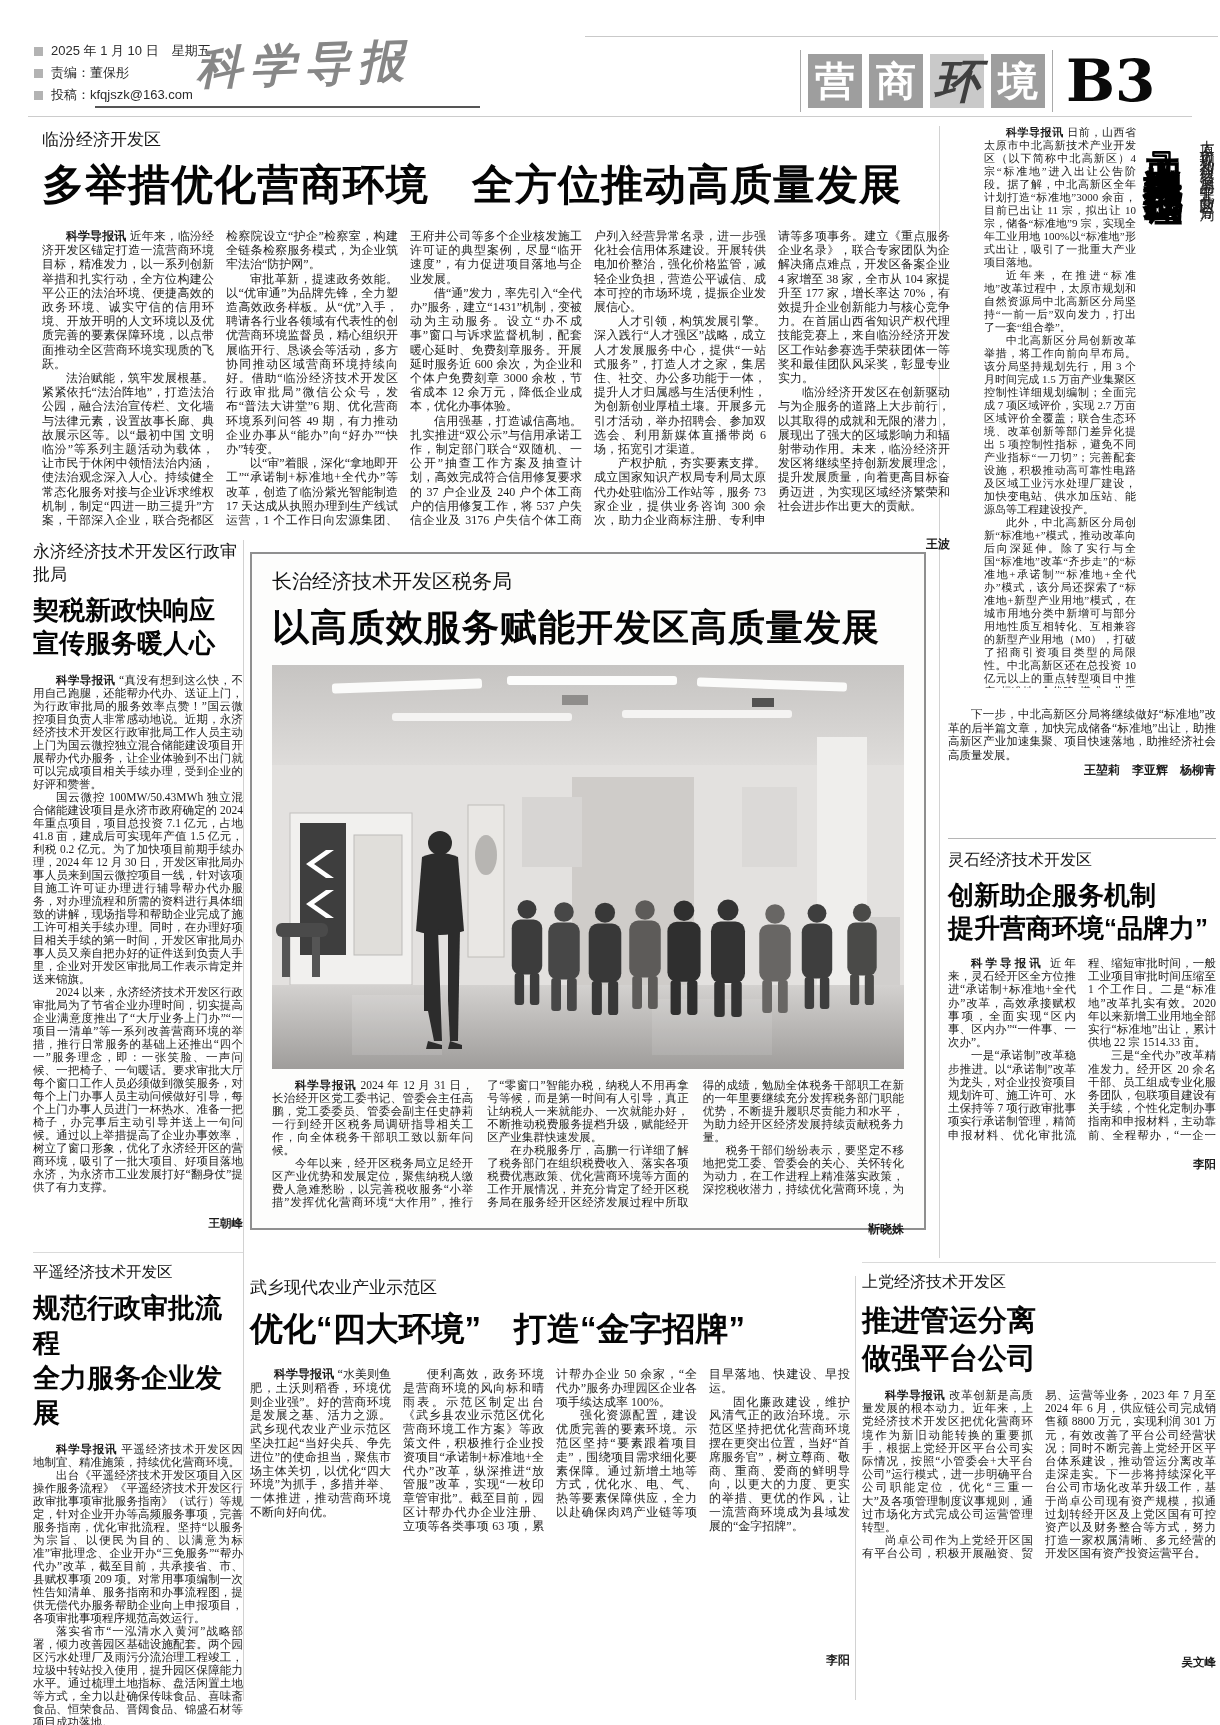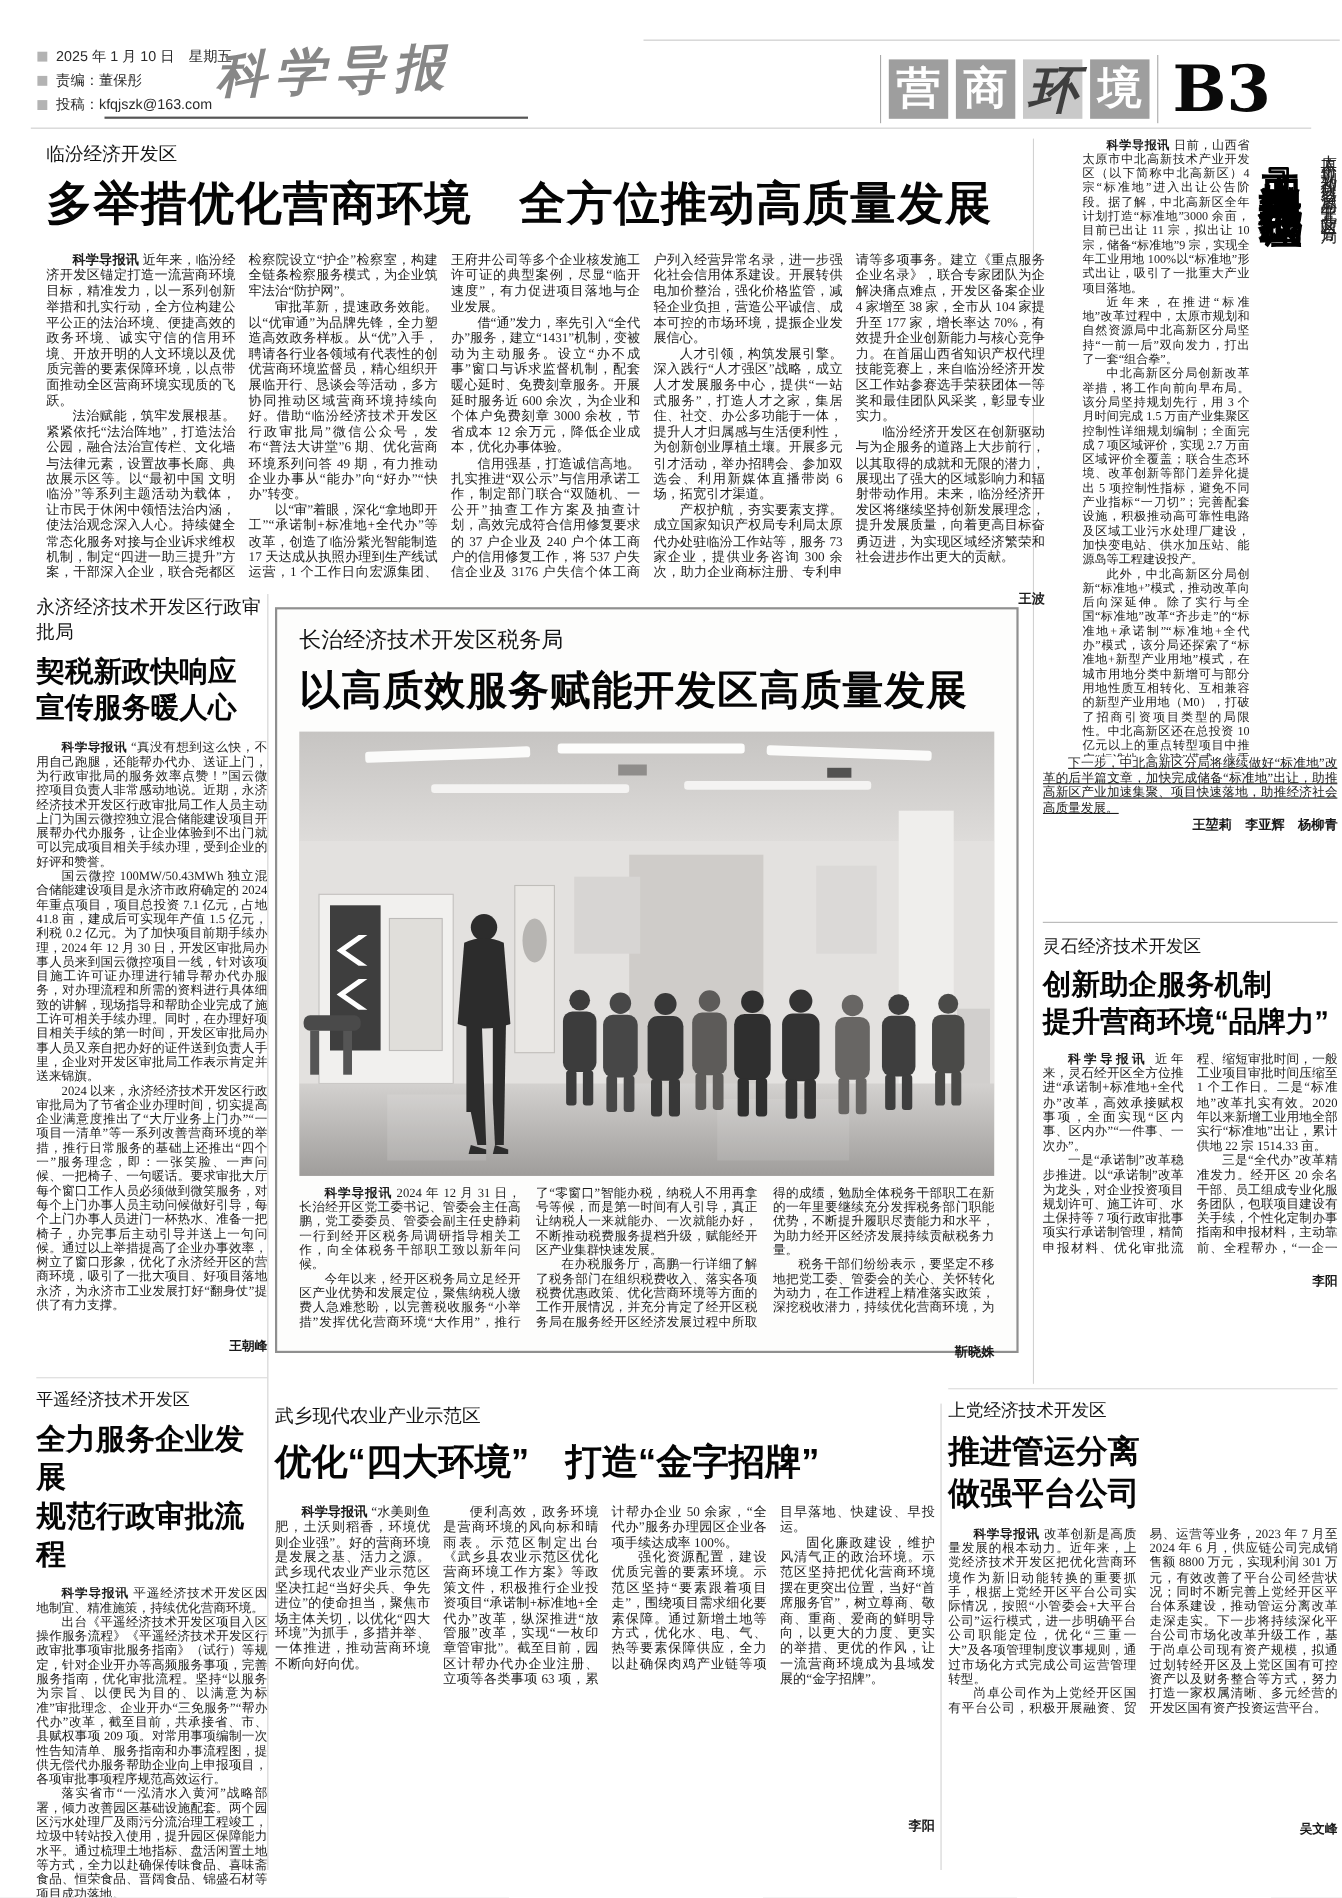--- a/index.html
+++ b/index.html
@@ -38,21 +38,21 @@
   .linfen .headline{font-size:42px;letter-spacing:1px;white-space:nowrap;margin-top:6px;}
   .linfen .body{margin-top:16px;height:304px;column-count:5;column-gap:12px;font-size:12px;line-height:14.2px;}
 
   
   .taiyuan{left:948px;top:126px;width:268px;}
   .ty-top{display:flex;height:562px;}
   .ty-col{width:152px;font-size:11px;line-height:13px;margin-left:36px;}
   .ty-vert{flex:1;writing-mode:vertical-rl;text-align:left;padding-top:2px;}
   .ty-kicker{font-family:"Liberation Sans",sans-serif;font-size:15px;letter-spacing:4px;color:#222;height:345px;}
   .ty-headline{font-family:"DejaVu Serif",serif;font-weight:bold;font-size:39px;letter-spacing:2px;color:#000;height:560px;margin-right:6px;}
-  .ty-bottom{margin-top:0;font-size:11.5px;line-height:13.5px;text-decoration:underline;}
+  .ty-bottom{margin-top:20px;font-size:11.5px;line-height:13.5px;}
 
   
   .lingshi{left:948px;top:850px;width:268px;}
   .lingshi .kicker{font-size:16px;}
   .lingshi .headline{font-size:26px;line-height:33px;margin-top:8px;}
   .lingshi .body{margin-top:12px;height:198px;column-count:2;column-gap:12px;font-size:11.5px;line-height:13.2px;}
 
   
   .yongji{left:33px;top:540px;width:210px;}
   .yongji .kicker{font-size:17px;}
@@ -189,22 +189,22 @@
         <p><b class="lead">科学导报讯 </b>“真没有想到这么快，不用自己跑腿，还能帮办代办、送证上门，为行政审批局的服务效率点赞！”国云微控项目负责人非常感动地说。近期，永济经济技术开发区行政审批局工作人员主动上门为国云微控独立混合储能建设项目开展帮办代办服务，让企业体验到不出门就可以完成项目相关手续办理，受到企业的好评和赞誉。</p>
         <p>国云微控 100MW/50.43MWh 独立混合储能建设项目是永济市政府确定的 2024 年重点项目，项目总投资 7.1 亿元，占地 41.8 亩，建成后可实现年产值 1.5 亿元，利税 0.2 亿元。为了加快项目前期手续办理，2024 年 12 月 30 日，开发区审批局办事人员来到国云微控项目一线，针对该项目施工许可证办理进行辅导帮办代办服务，对办理流程和所需的资料进行具体细致的讲解，现场指导和帮助企业完成了施工许可相关手续办理。同时，在办理好项目相关手续的第一时间，开发区审批局办事人员又亲自把办好的证件送到负责人手里，企业对开发区审批局工作表示肯定并送来锦旗。</p>
         <p>2024 以来，永济经济技术开发区行政审批局为了节省企业办理时间，切实提高企业满意度推出了“大厅业务上门办”“一项目一清单”等一系列改善营商环境的举措，推行日常服务的基础上还推出“四个一”服务理念，即：一张笑脸、一声问候、一把椅子、一句暖话。要求审批大厅每个窗口工作人员必须做到微笑服务，对每个上门办事人员主动问候做好引导，每个上门办事人员进门一杯热水、准备一把椅子，办完事后主动引导并送上一句问候。通过以上举措提高了企业办事效率，树立了窗口形象，优化了永济经开区的营商环境，吸引了一批大项目、好项目落地永济，为永济市工业发展打好“翻身仗”提供了有力支撑。</p>
       </div>
     <div class="byline" style="margin-top:2px;font-size:11.5px;">王朝峰</div>
   </div>
 
   <div class="abs pingyao">
     <div class="kicker">平遥经济技术开发区</div>
     <div class="headline">
+      <div>规范行政审批流程</div>
       <div>全力服务企业发展</div>
-      <div>规范行政审批流程</div>
     </div>
     <div class="body">
         <p><b class="lead">科学导报讯 </b>平遥经济技术开发区因地制宜、精准施策，持续优化营商环境。</p>
         <p>出台《平遥经济技术开发区项目入区操作服务流程》《平遥经济技术开发区行政审批事项审批服务指南》（试行）等规定，针对企业开办等高频服务事项，完善服务指南，优化审批流程。坚持“以服务为宗旨、以便民为目的、以满意为标准”审批理念、企业开办“三免服务”“帮办代办”改革，截至目前，共承接省、市、县赋权事项 209 项。对常用事项编制一次性告知清单、服务指南和办事流程图，提供无偿代办服务帮助企业向上申报项目，各项审批事项程序规范高效运行。</p>
         <p>落实省市“一泓清水入黄河”战略部署，倾力改善园区基础设施配套。两个园区污水处理厂及雨污分流治理工程竣工，垃圾中转站投入使用，提升园区保障能力水平。通过梳理土地指标、盘活闲置土地等方式，全力以赴确保传味食品、喜味斋食品、恒荣食品、晋阔食品、锦盛石材等项目成功落地。</p>
       </div>
 
   </div>
 
   <div class="abs changzhi">

